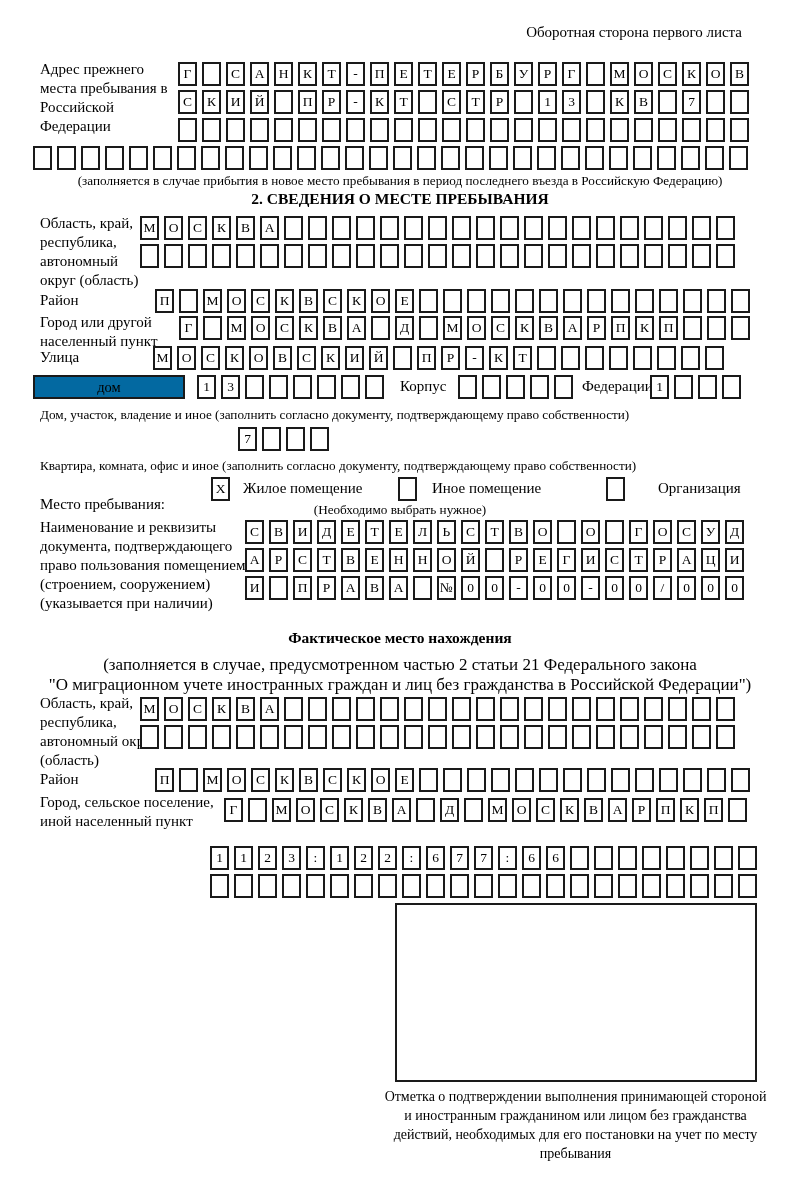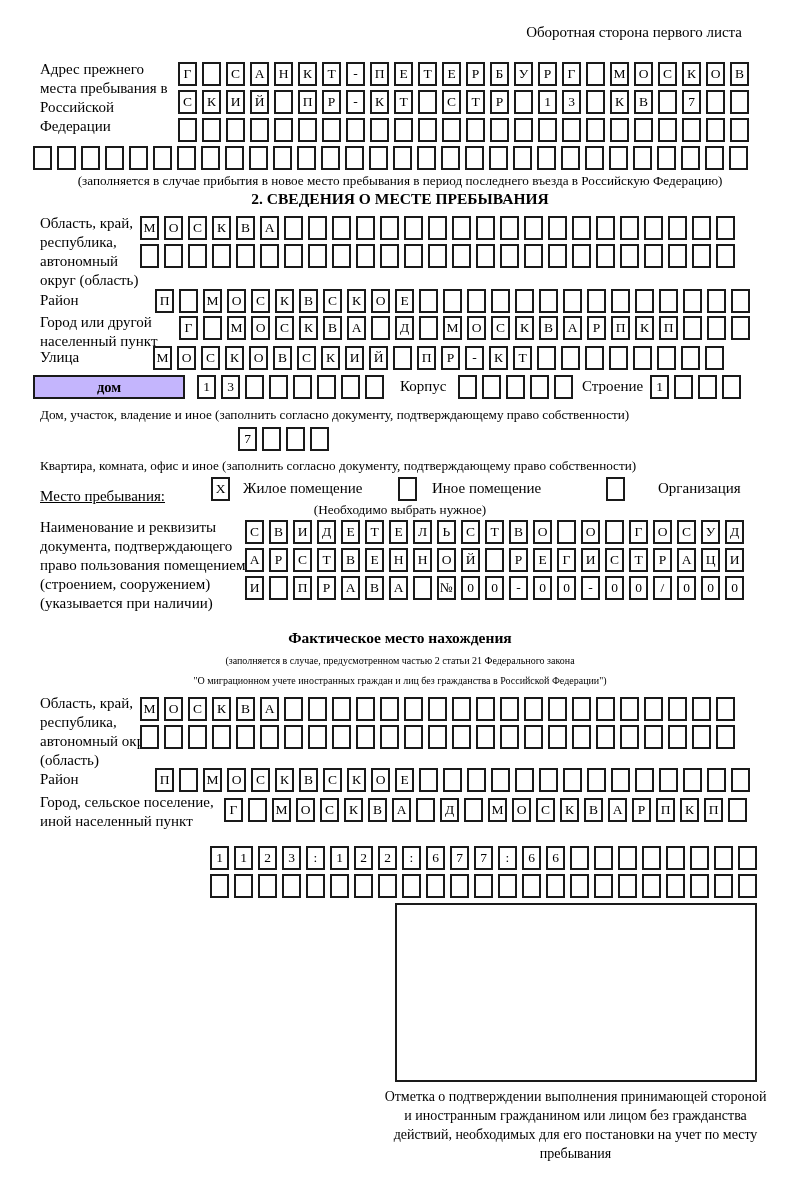--- a/index.html
+++ b/index.html
@@ -2,27 +2,27 @@
 <html><head>
 <meta charset="utf-8">
 <style>
   html,body{margin:0;padding:0;background:#fff;}
   .page{position:relative;width:800px;height:1180px;background:#ffffff;overflow:hidden;
         font-family:"Liberation Serif","DejaVu Serif",serif;color:#000;}
   .abs{position:absolute;}
   .label{font-size:15px;line-height:19px;}
   .caption{font-size:13.2px;line-height:17px;}
   .title{font-weight:bold;font-size:15.5px;text-align:center;width:800px;left:0;}
-  .note-line{font-size:10px;text-align:center;width:800px;left:0;}
+  .note-line{font-size:17px;text-align:center;width:800px;left:0;}
   .boxrow{position:absolute;display:flex;gap:5px;}
   .cell{flex:0 0 auto;width:15px;height:20px;border:2px solid #1a1a1a;background:#fff;
         display:flex;align-items:center;justify-content:center;
         font-size:13.5px;line-height:1;}
-  .widebox{position:absolute;border:2px solid #1a1a1a;height:20px;background:#c4b5fd;
-        display:flex;align-items:center;justify-content:center;font-size:14.5px;font-weight:bold;}
+  .widebox{position:absolute;border:2px solid #1a1a1a;height:20px;background:#0369a1;
+        display:flex;align-items:center;justify-content:center;font-size:14.5px;}
   .stampbox{position:absolute;border:2px solid #1a1a1a;background:#fff;}
   .center{text-align:center;}
 </style>
 </head>
 <body>
 
 <div class="page">
 
   <div class="abs" style="top:24px;right:58px;font-size:15px;">Оборотная сторона первого листа</div>
 
@@ -294,39 +294,39 @@
       <div class="cell"></div>
     </div>
   <div class="abs label" style="left:400px;top:377px;">Корпус</div>
   <div class="boxrow" style="left:458px;top:375px;">
       <div class="cell"></div>
       <div class="cell"></div>
       <div class="cell"></div>
       <div class="cell"></div>
       <div class="cell"></div>
     </div>
-  <div class="abs label" style="left:582px;top:377px;">Строение</div>
+  <div class="abs label" style="left:582px;top:377px;">Федерации</div>
   <div class="boxrow" style="left:650px;top:375px;">
       <div class="cell">1</div>
       <div class="cell"></div>
       <div class="cell"></div>
       <div class="cell"></div>
     </div>
   <div class="abs caption" style="left:40px;top:406px;width:720px;">Дом, участок, владение и иное (заполнить согласно документу, подтверждающему право собственности)</div>
 
   <div class="boxrow" style="left:238px;top:427px;">
       <div class="cell">7</div>
       <div class="cell"></div>
       <div class="cell"></div>
       <div class="cell"></div>
     </div>
   <div class="abs caption" style="left:40px;top:457px;width:720px;">Квартира, комната, офис и иное (заполнить согласно документу, подтверждающему право собственности)</div>
 
   <div class="abs" style="left:0;top:477px;width:800px;height:26px;">
-    <span class="abs label" style="left:40px;top:10px;text-decoration:underline;">Место пребывания:</span>
+    <span class="abs label" style="left:40px;top:18px;">Место пребывания:</span>
     <span class="cell abs" style="left:211px;top:0;">X</span>
     <span class="abs label" style="left:243px;top:2px;">Жилое помещение</span>
     <span class="cell abs" style="left:398px;top:0;"></span>
     <span class="abs label" style="left:432px;top:2px;">Иное помещение</span>
     <span class="cell abs" style="left:606px;top:0;"></span>
     <span class="abs label" style="left:658px;top:2px;">Организация</span>
   </div>
   <div class="abs caption center" style="left:0;top:501px;width:800px;">(Необходимо выбрать нужное)</div>
 
   <div class="abs label" style="left:40px;top:518px;width:210px;">Наименование и реквизиты документа, подтверждающего право пользования помещением (строением, сооружением) (указывается при наличии)</div>

